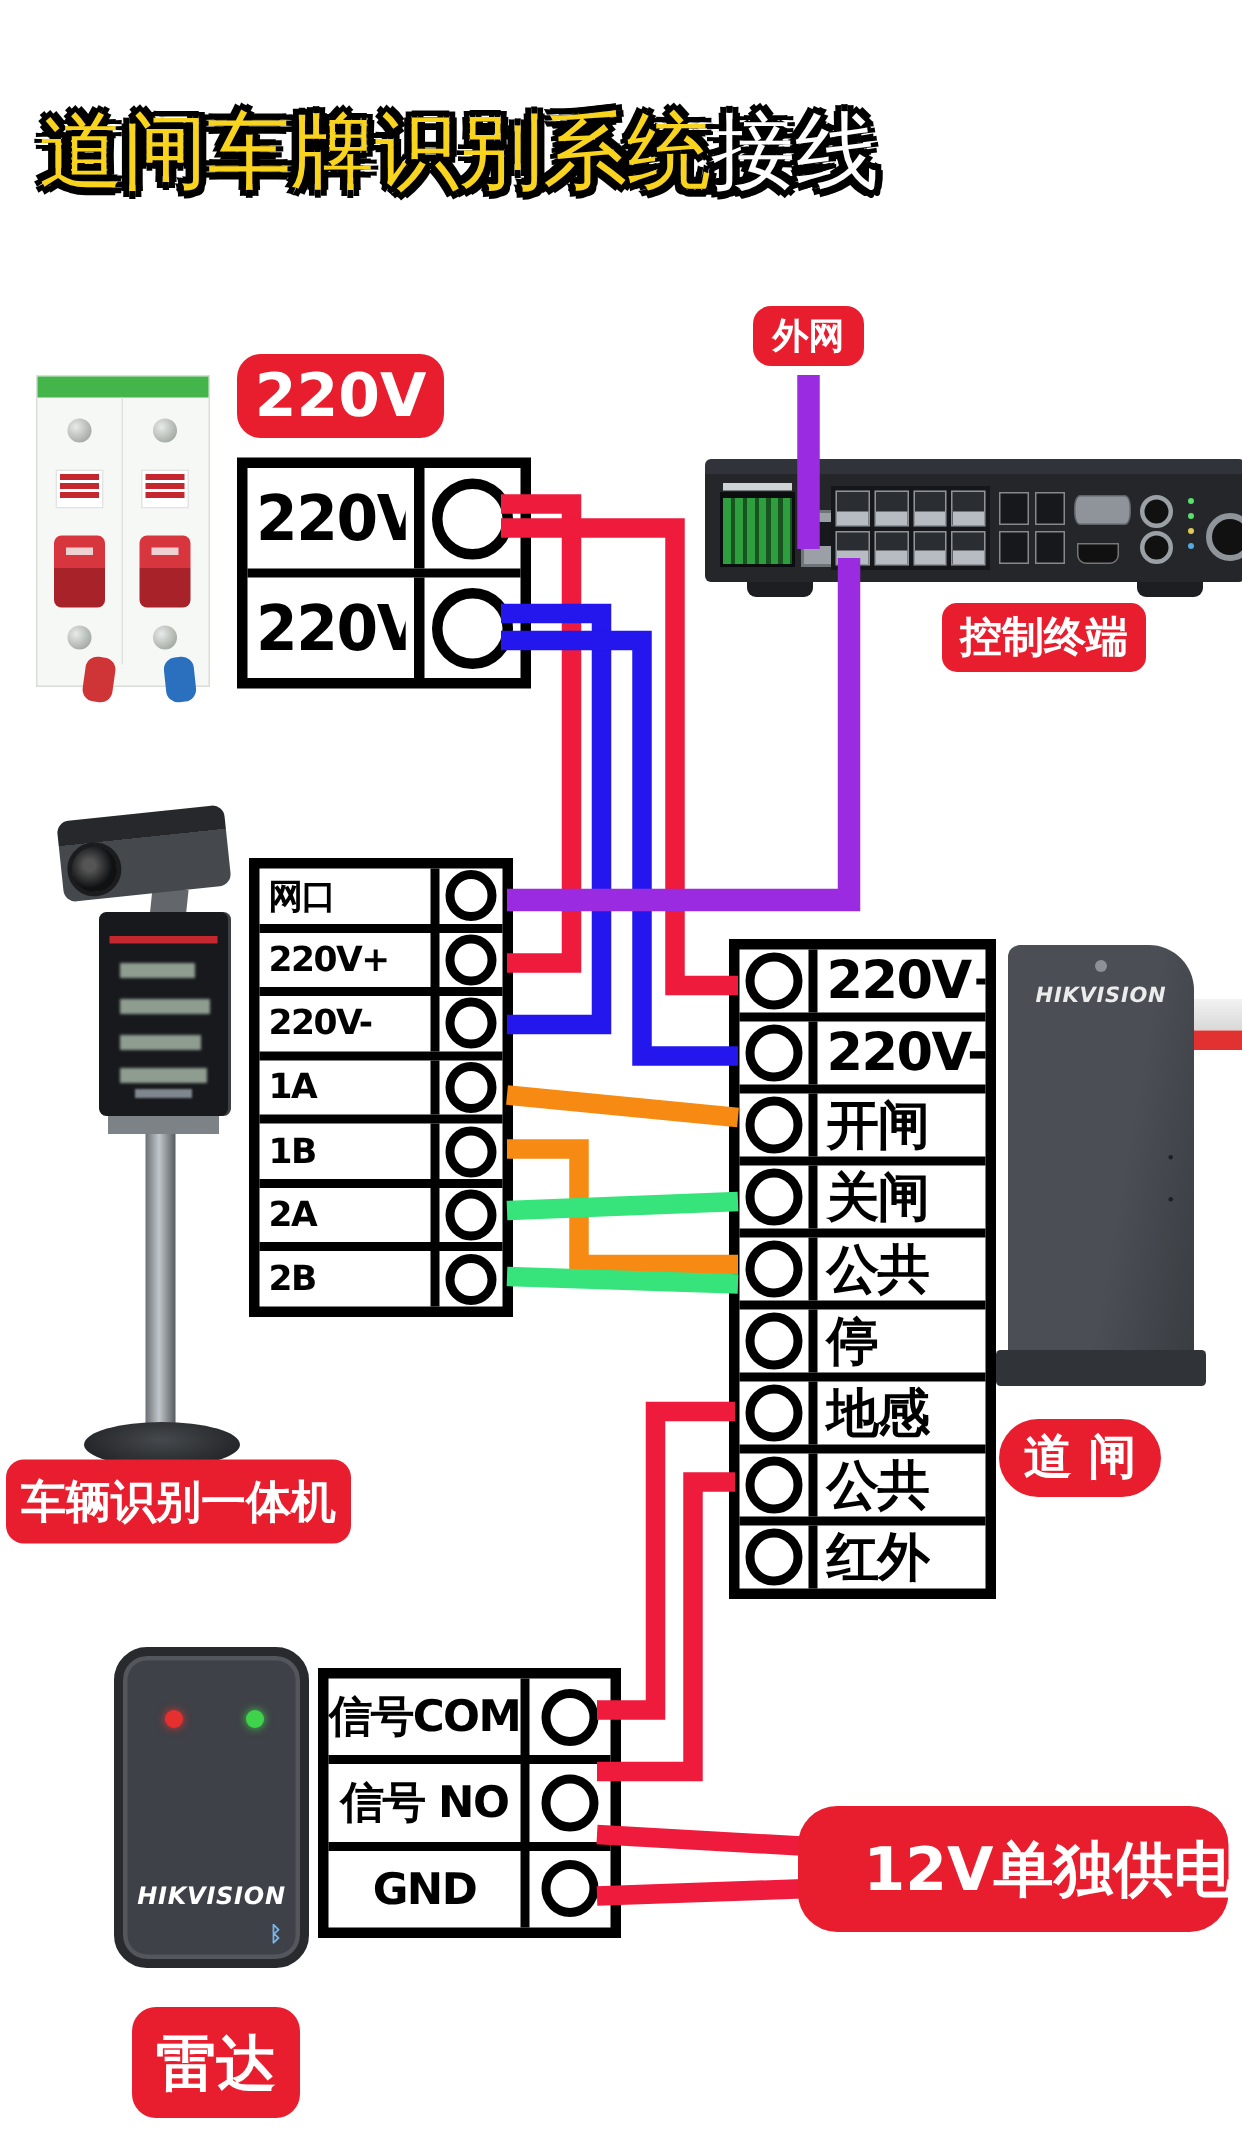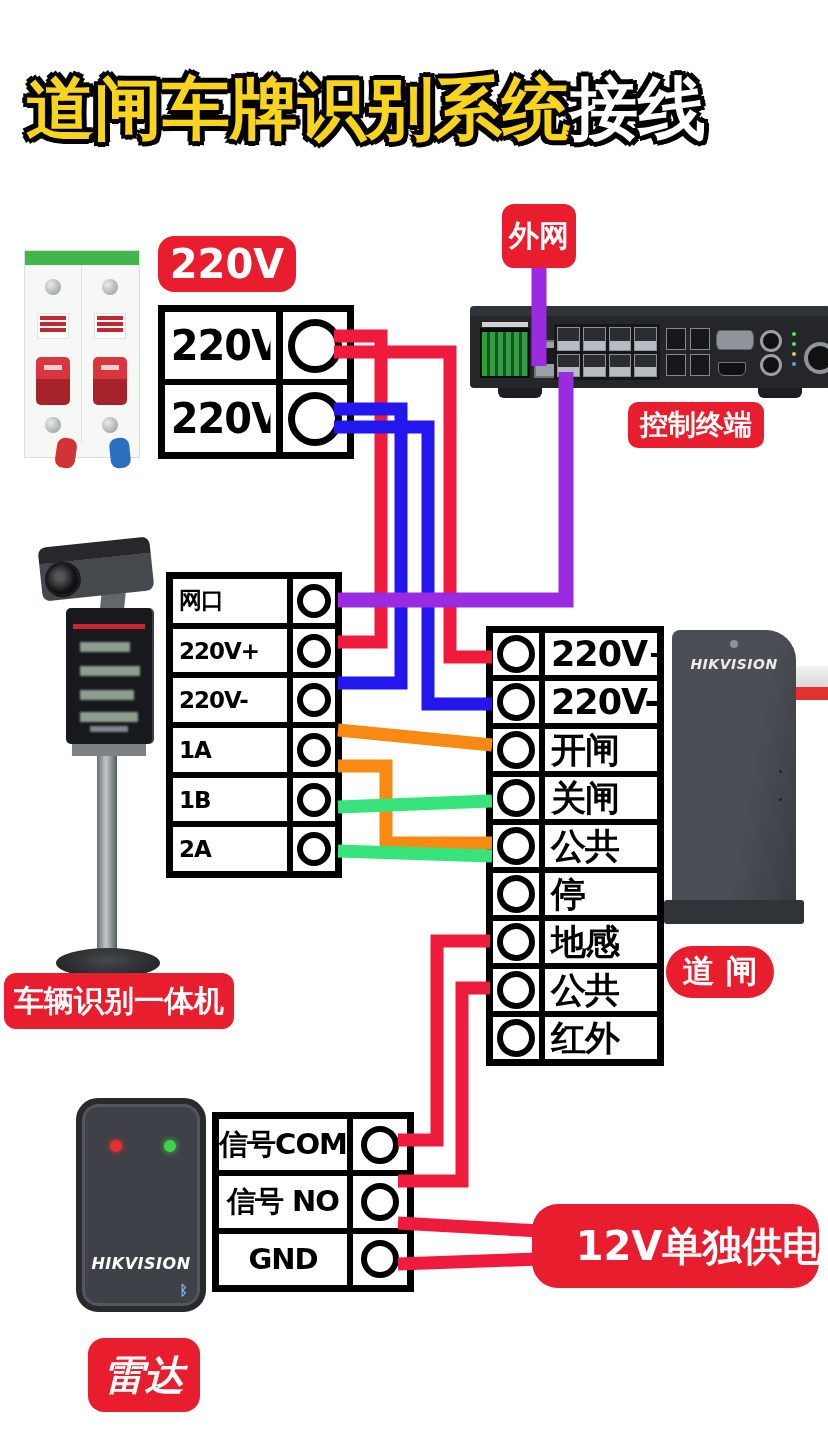--- a/index.html
+++ b/index.html
@@ -1,37 +1,37 @@
 <!DOCTYPE html>
 <html><head>
 <meta charset="utf-8">
 <style>
   html,body{margin:0;padding:0;background:#fff;}
   .stage{position:relative;width:828px;height:1432px;background:#ffffff;overflow:hidden;
          font-family:"DejaVu Sans",sans-serif;}
 
   
-  .title{position:absolute;top:64px;left:26px;font-size:68px;font-weight:700;
+  .title{position:absolute;top:64px;left:26px;font-size:56px;font-weight:400;
          white-space:nowrap;letter-spacing:0px;z-index:4;}
   .t-outline{text-shadow:-5px 0 0 #000,5px 0 0 #000,0 -5px 0 #000,0 5px 0 #000,
              -4px -4px 0 #000,4px -4px 0 #000,-4px 4px 0 #000,4px 4px 0 #000;}
   .t-yellow{color:#f8d41e;}
   .t-white{color:#ffffff;}
 
   
   .red-label{position:absolute;background:#e81e2e;color:#fff;font-weight:700;
              display:flex;align-items:center;justify-content:center;z-index:6;
              white-space:nowrap;}
   .lbl-220v{left:158px;top:236px;width:138px;height:56px;border-radius:16px;font-size:40px;}
-  .lbl-wan{left:502px;top:204px;width:74px;height:64px;border-radius:12px;font-size:30px;}
+  .lbl-wan{left:502px;top:204px;width:74px;height:40px;border-radius:12px;font-size:24px;}
   .lbl-ctrl{left:628px;top:402px;width:136px;height:46px;border-radius:10px;font-size:28px;}
   .lbl-cam{left:4px;top:962px;width:230px;height:56px;border-radius:12px;font-size:30px;margin-top:11px;}
   .lbl-gate{left:666px;top:946px;width:108px;height:52px;border-radius:26px;font-size:32px;}
   .lbl-12v{left:532px;top:1204px;width:240px;height:84px;border-radius:26px;font-size:40px;padding-left:47px;}
-  .lbl-radar{left:88px;top:1338px;width:112px;height:74px;border-radius:16px;font-size:40px;font-style:italic;}
+  .lbl-radar{left:88px;top:1338px;width:112px;height:74px;border-radius:16px;font-size:40px;}
 
   
   .block{position:absolute;background:#fff;border:7px solid #000;z-index:2;
          display:flex;flex-direction:column;box-sizing:border-box;}
   .trow{flex:1;display:flex;align-items:stretch;border-bottom:6px solid #000;min-height:0;}
   .trow:last-child{border-bottom:none;}
   .tlabel{flex:1;display:flex;align-items:center;font-weight:900;color:#000;
           padding-left:6px;letter-spacing:-1px;overflow:hidden;}
   .tcirc{display:flex;align-items:center;justify-content:center;}
   .circle{box-sizing:border-box;border:7px solid #000;border-radius:50%;background:#fff;}
@@ -284,20 +284,26 @@
       <div class="tcirc">
           <div class="circle"></div>
         </div>
     </div>
     <div class="trow">
       <div class="tlabel">2A</div>
       <div class="tcirc">
           <div class="circle"></div>
         </div>
     </div>
+    <div class="trow">
+      <div class="tlabel">2B</div>
+      <div class="tcirc">
+          <div class="circle"></div>
+        </div>
+    </div>
   </div>
 
   <div class="block bar-block">
     <div class="trow">
       <div class="tcirc">
           <div class="circle"></div>
         </div>
       <div class="tlabel">220V+</div>
     </div>
     <div class="trow">

